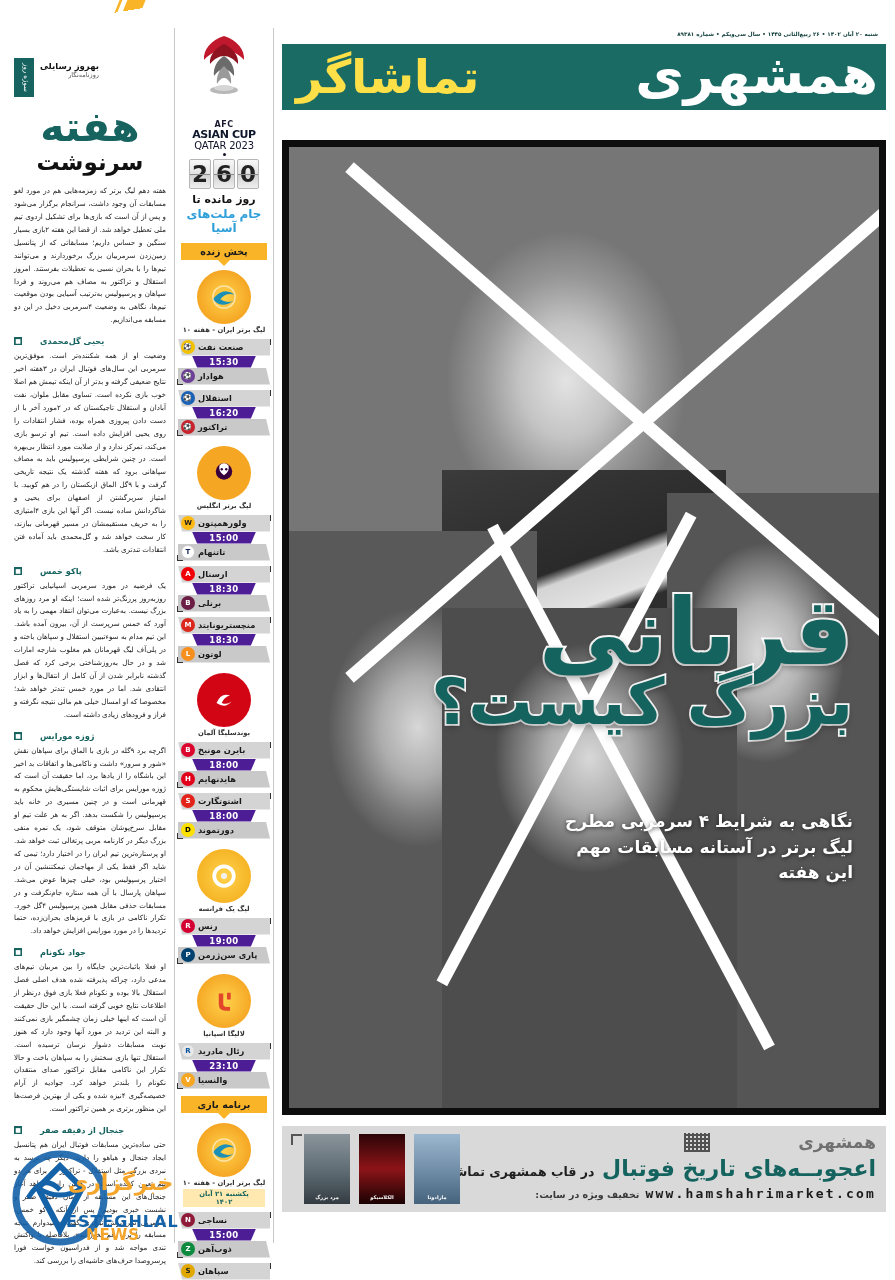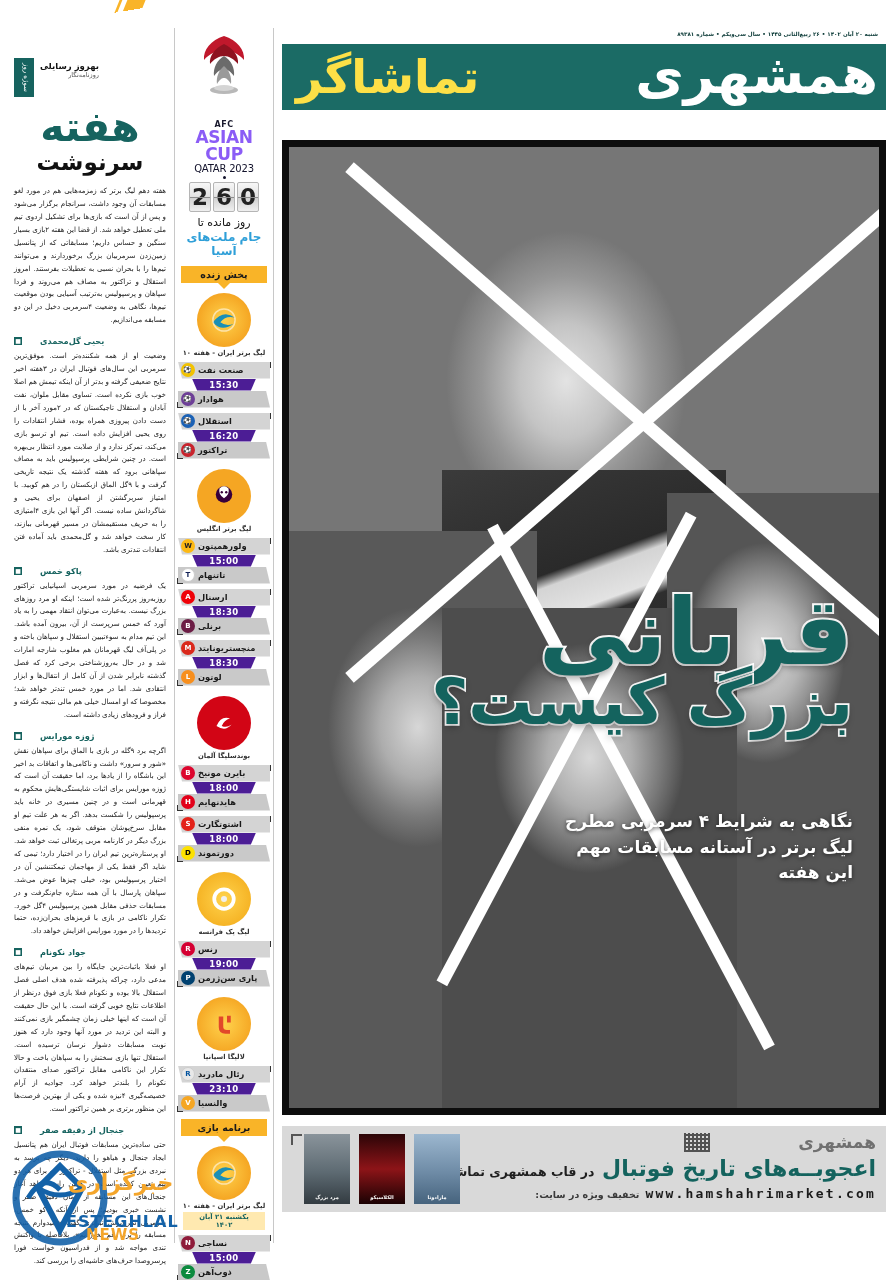--- a/index.html
+++ b/index.html
@@ -68,38 +68,38 @@
     width: 100px; height: 1215px;
     direction: rtl;
     border-left: 1px solid #c8c8c8;
     border-right: 1px solid #c8c8c8;
     padding: 0 2px;
   }
   
   .afc-box { text-align: center; padding-top: 4px; }
   .afc-logo { width: 62px; height: 88px; margin: 0 auto; position: relative; }
   .afc-txt-afc { font-size: 8px; font-weight: bold; color: #1a1a2e; letter-spacing: .5px; }
-  .afc-txt-cup { font-size: 17px; font-weight: bold; color: #8b5cf6; letter-spacing: -.4px; line-height:1; }
+  .afc-txt-cup { font-size: 11px; font-weight: bold; color: #0f172a; letter-spacing: -.4px; line-height:1; }
   .afc-txt-qatar { font-size: 10px; color: #12122b; letter-spacing: -.2px; }
   .afc-dot { width:3px;height:3px;background:#12122b;border-radius:50%;margin:2px auto;}
   .flip-row { display: flex; justify-content: center; gap: 2px; margin: 3px 0 4px; }
   .flip-digit {
     width: 22px; height: 30px;
     background: linear-gradient(#f7f7f7 0%, #e3e3e3 48%, #cfcfcf 50%, #efefef 100%);
     border: 1px solid #b5b5b5; border-radius: 2px;
     font-family: "DejaVu Sans", sans-serif;
     font-size: 23px; font-weight: bold; color: #222;
     display: flex; align-items: center; justify-content: center;
     position: relative;
   }
   .flip-digit::after {
     content: ""; position: absolute; left: 0; right: 0; top: 49%;
     height: 1px; background: #8d8d8d;
   }
-  .afc-days { font-size: 11px; font-weight: normal; color: #111; line-height: 1.25; }
+  .afc-days { font-size: 11px; font-weight: bold; color: #111; line-height: 1.25; }
   .afc-cupname { font-size: 12px; font-weight: bold; color: #2e9fd8; line-height: 1.2; }
 
   .sec-banner {
     background: #f9b428; color: #1a1a1a;
     font-size: 9.5px; font-weight: bold; text-align: center;
     padding: 3px 0; margin: 7px 4px 0 4px; position: relative;
   }
   .sec-banner::after {
     content: ""; position: absolute; left: 50%; bottom: -6px;
     transform: translateX(-50%);

